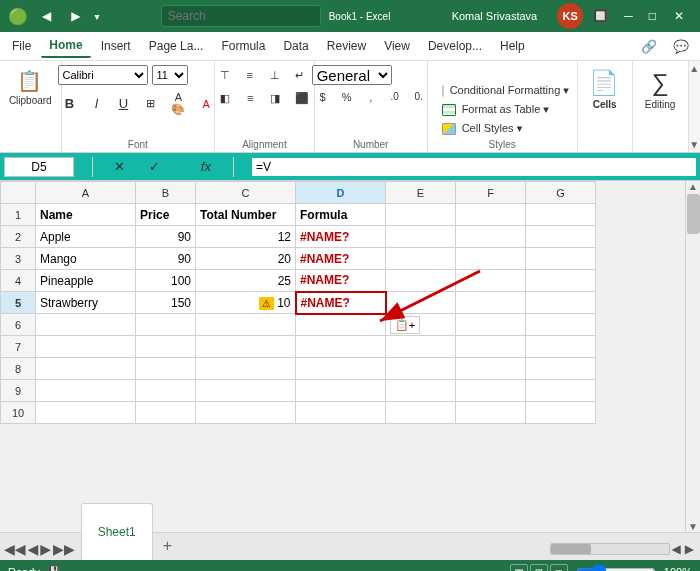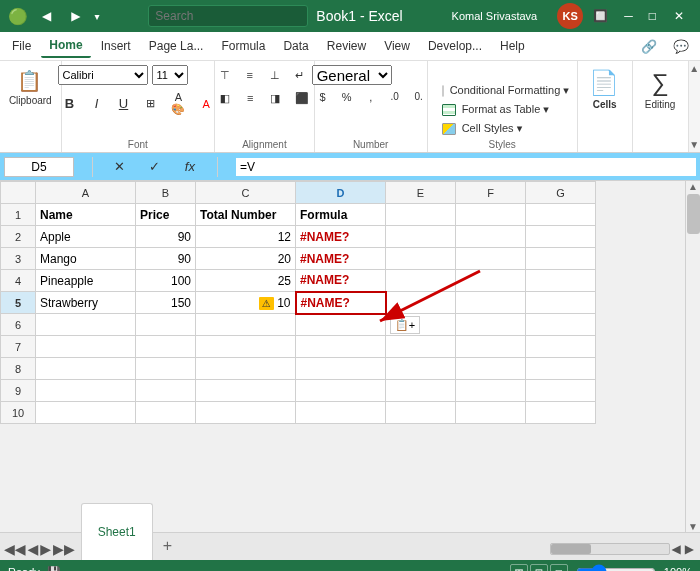--- a/index.html
+++ b/index.html
@@ -176,37 +176,37 @@
       align-items: center;
       justify-content: space-between;
       padding: 2px 0;
     }
     .scroll-arrow { font-size: 10px; color: #666; cursor: pointer; }
 
     
     .formula-bar {
       display: flex;
       align-items: center;
-      background: #7dd3fc;
+      background: #14b8a6;
       border-bottom: 1px solid #d0d0d0;
       height: 28px;
       padding: 2px 4px;
       gap: 18px;
     }
     .cell-ref {
       width: 70px;
       border: 1px solid #c0c0c0;
       padding: 2px 4px;
       font-size: 12px;
       text-align: center;
       background: white;
     }
     .formula-btn { background: transparent; border: none; cursor: pointer; font-size: 13px; color: #333; padding: 1px 3px; }
     .formula-sep { width: 1px; height: 20px; background: #d0d0d0; }
-    .formula-fx { font-style: italic; font-size: 13px; color: #333; padding: 0 4px; }
+    .formula-fx { font-style: italic; font-size: 13px; color: #333; padding: 0 4px; margin-left: 16px; }
     .formula-input {
       flex: 1;
       border: none;
       font-size: 12px;
       padding: 2px 4px;
       outline: none;
       background: white;
     }
 
     
@@ -368,21 +368,21 @@
 
 <div class="title-bar">
   <div class="title-bar-left">
     <span style="font-size:16px;">🟢</span>
     <button class="title-btn">◀</button>
     <button class="title-btn">▶</button>
     <span style="font-size:10px;">▾</span>
   </div>
   <div class="title-bar-center">
     <input class="title-search" type="text" placeholder="Search" style="">
-    <span style="font-size:14px;">Book1 - Excel</span>
+    <span style="font-size:10px;">Book1 - Excel</span>
   </div>
   <div class="title-bar-right">
     <span style="font-size:11px;margin-right:16px;">Komal Srivastava</span>
     <div class="avatar">
       <span>KS</span>
     </div>
     <button class="title-btn">🔲</button>
     <button class="title-btn">─</button>
     <button class="title-btn">□</button>
     <button class="close-btn">✕</button>

